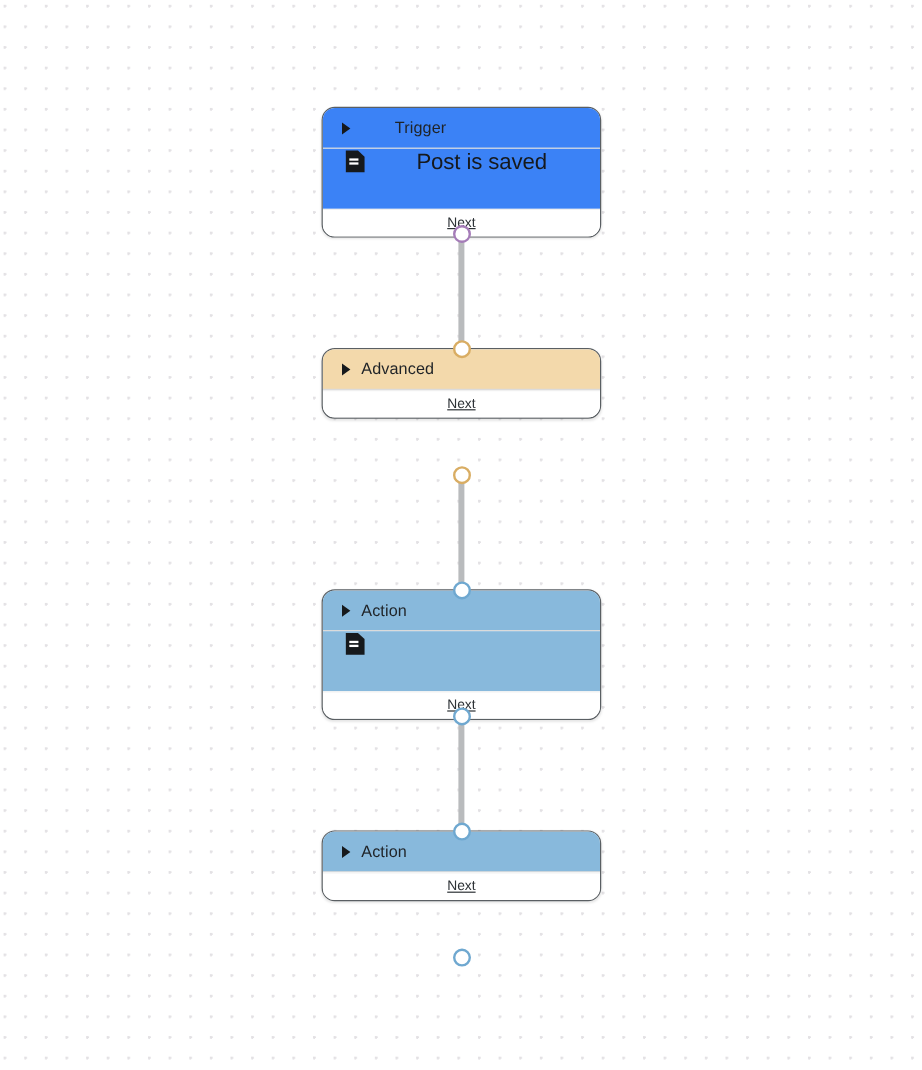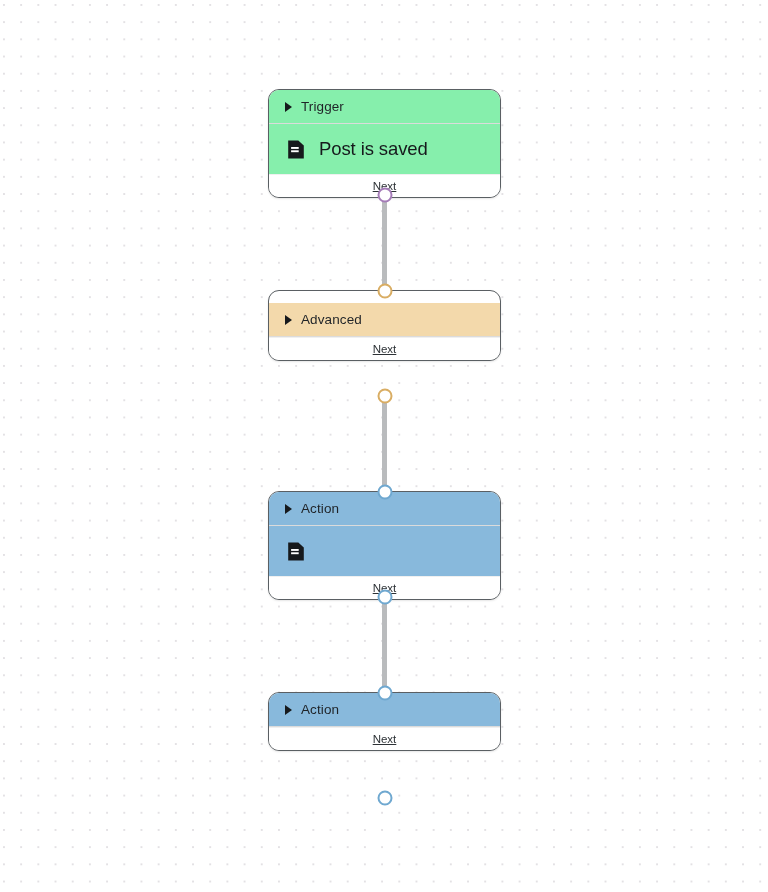--- a/index.html
+++ b/index.html
@@ -67,21 +67,20 @@
     flex: none;
   }
   .node-divider {
     height: 1px;
     width: 100%;
     background: rgba(0,0,0,0.14);
   }
   .node-body {
     height: 50px;
     display: flex;
-    align-items: center;
     padding: 0 0 0 16px;
   }
   .node-icon {
     width: 21px;
     height: 21px;
     flex: none;
     margin-right: 13px;
     display: flex;
     align-items: center;
     justify-content: center;
@@ -100,23 +99,23 @@
     align-items: center;
     justify-content: center;
     font-size: 11.5px;
     color: #2d3236;
     border-top: 1px solid rgba(0,0,0,0.06);
     text-decoration: underline;
   }
 
   
   .tone-trigger  .node-header,
-  .tone-trigger  .node-body  { background: #86efac; }
+  .tone-trigger  .node-body  { background: #3b82f6; gap: 28px; }
   .tone-advanced .node-header,
-  .tone-advanced .node-body  { background: #f3d9ab; margin-top: 12px; }
+  .tone-advanced .node-body  { background: #f3d9ab; }
   .tone-action   .node-header,
   .tone-action   .node-body  { background: #88b9dc; }
 
   
   .port {
     position: absolute;
     width: 15px;
     height: 15px;
     box-sizing: border-box;
     border-radius: 50%;

